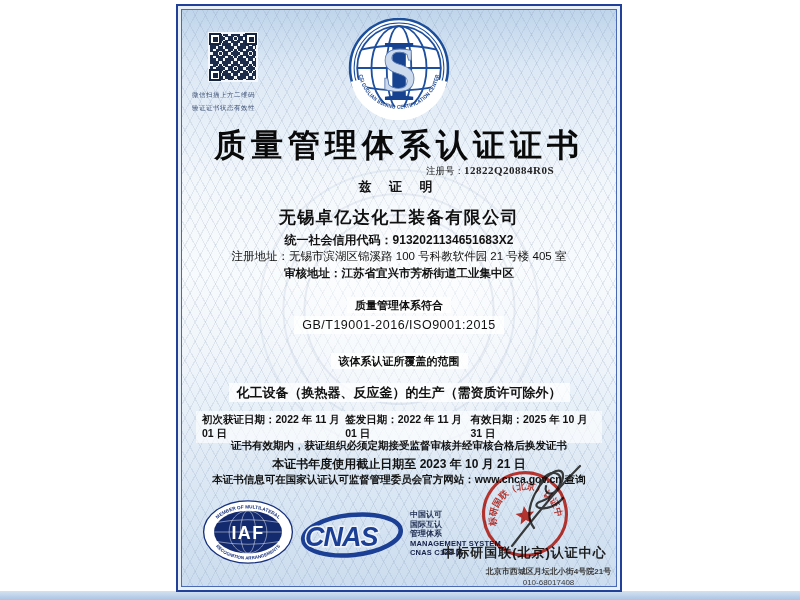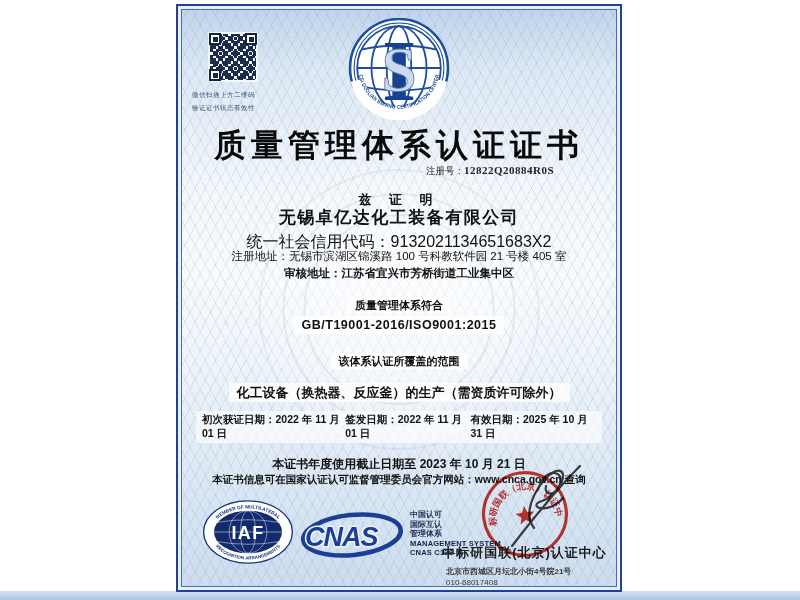--- a/index.html
+++ b/index.html
@@ -52,40 +52,40 @@
   .qr .f1{left:-1px;top:-1px}.qr .f2{right:-1px;top:-1px}.qr .f3{left:-1px;bottom:-1px}
   .qr-cap{position:absolute;left:10px;top:78px;width:92px;font-size:6.5px;line-height:13px;color:#3c4f74;letter-spacing:.5px}
   
   .logo{position:absolute;left:50%;transform:translateX(-50%);top:8px;width:102px;height:102px}
   
   .row{position:absolute;left:0;right:0;text-align:center;color:#111}
   .band > span{background:rgba(255,255,255,.75);padding:2px 8px}
   .title{top:114px;font-size:32px;font-weight:bold;letter-spacing:5px;color:#0a0a0a}
   .regno{position:absolute;top:154px;right:62px;font-size:9.5px;color:#222;text-align:right}
   .regno .num{font-family:"Liberation Serif",serif;font-size:11px;font-weight:bold;letter-spacing:.5px}
-  .certify{top:181px;font-size:13px;font-weight:bold;letter-spacing:7px}
+  .certify{top:168px;font-size:13px;font-weight:bold;letter-spacing:7px}
   .company{top:196px;font-size:17px;font-weight:bold;letter-spacing:1.5px}
-  .credit{top:222px;font-size:16px;font-weight:normal}
+  .credit{top:222px;font-size:12px;font-weight:bold}
   .regaddr{top:239px;font-size:11.5px;font-weight:normal}
   .auditaddr{top:256px;font-size:11.5px;font-weight:bold}
   .conform{top:288px;font-size:11px;font-weight:bold}
-  .standard{top:308px;font-size:12.5px;font-weight:bold;letter-spacing:.5px}
+  .standard{top:308px;font-size:12.5px;font-weight:normal;letter-spacing:.5px}
   .scopelabel{top:344px;font-size:11px;font-weight:bold}
   .scope{top:374px;font-size:13px;font-weight:bold}
   .dates{position:absolute;top:401px;left:14px;right:14px;display:flex;justify-content:space-between;font-size:10.5px;font-weight:bold;color:#111;background:rgba(255,255,255,.65);padding:2px 6px}
   .note1{top:429px;font-size:10.5px;font-weight:bold}
   .note2{top:446px;font-size:12px;font-weight:bold}
   .note3{top:463px;font-size:10.5px;font-weight:bold}
   
   .iaf{position:absolute;left:18px;top:488px;width:96px;height:68px}
   .cnas-mark{position:absolute;left:118px;top:500px;width:104px;height:52px}
   .cnas-text{position:absolute;left:228px;top:500px;width:110px;color:#1f2d52;font-size:8px;line-height:9.5px;font-weight:bold}
   .cnas-text .en{font-size:7.5px;letter-spacing:.2px;color:#15204a}
   .authority{position:absolute;left:235px;top:534px;width:215px;text-align:center;font-size:13px;letter-spacing:1px;color:#1c1c1c;font-weight:bold}
-  .addr{position:absolute;left:264px;top:556px;width:205px;text-align:left;font-size:8px;line-height:11px;color:#3a3a3a;font-weight:bold}
+  .addr{position:absolute;left:264px;top:556px;width:205px;text-align:center;font-size:8px;line-height:11px;color:#3a3a3a;font-weight:bold}
   .addr .phone{font-weight:normal}
   .signature{position:absolute;left:318px;top:448px;width:92px;height:96px;z-index:4}
   .seal{position:absolute;left:298px;top:459px;width:90px;height:90px;z-index:5;mix-blend-mode:multiply;opacity:.92;transform:rotate(-8deg)}
 </style>
 </head>
 <body>
 
 <div class="bottom-strip"></div>
 
 <div class="certificate">
@@ -136,20 +136,21 @@
     <div class="row standard band"><span>GB/T19001-2016/ISO9001:2015</span></div>
     <div class="row scopelabel band"><span>该体系认证所覆盖的范围</span></div>
     <div class="row scope band"><span>化工设备（换热器、反应釜）的生产（需资质许可除外）</span></div>
 
     <div class="dates">
       <span>初次获证日期：2022 年 11 月 01 日</span>
       <span>签发日期：2022 年 11 月 01 日</span>
       <span>有效日期：2025 年 10 月 31 日</span>
     </div>
 
+    <div class="row note1">证书有效期内，获证组织必须定期接受监督审核并经审核合格后换发证书</div>
     <div class="row note2">本证书年度使用截止日期至 2023 年 10 月 21 日</div>
     <div class="row note3">本证书信息可在国家认证认可监督管理委员会官方网站：www.cnca.gov.cn 查询</div>
 
     <svg class="iaf" viewBox="0 0 100 72">
       <ellipse cx="50" cy="36" rx="47" ry="33" fill="#ffffff" stroke="#16307c" stroke-width="1.4"></ellipse>
       <ellipse cx="50" cy="36" rx="36" ry="22.5" fill="#132a6e"></ellipse>
       <g stroke="rgba(255,255,255,.55)" stroke-width="0.9" fill="none">
         <line x1="14" y1="36" x2="86" y2="36"></line>
         <path d="M16,26 Q50,20 84,26"></path>
         <path d="M16,46 Q50,52 84,46"></path>

